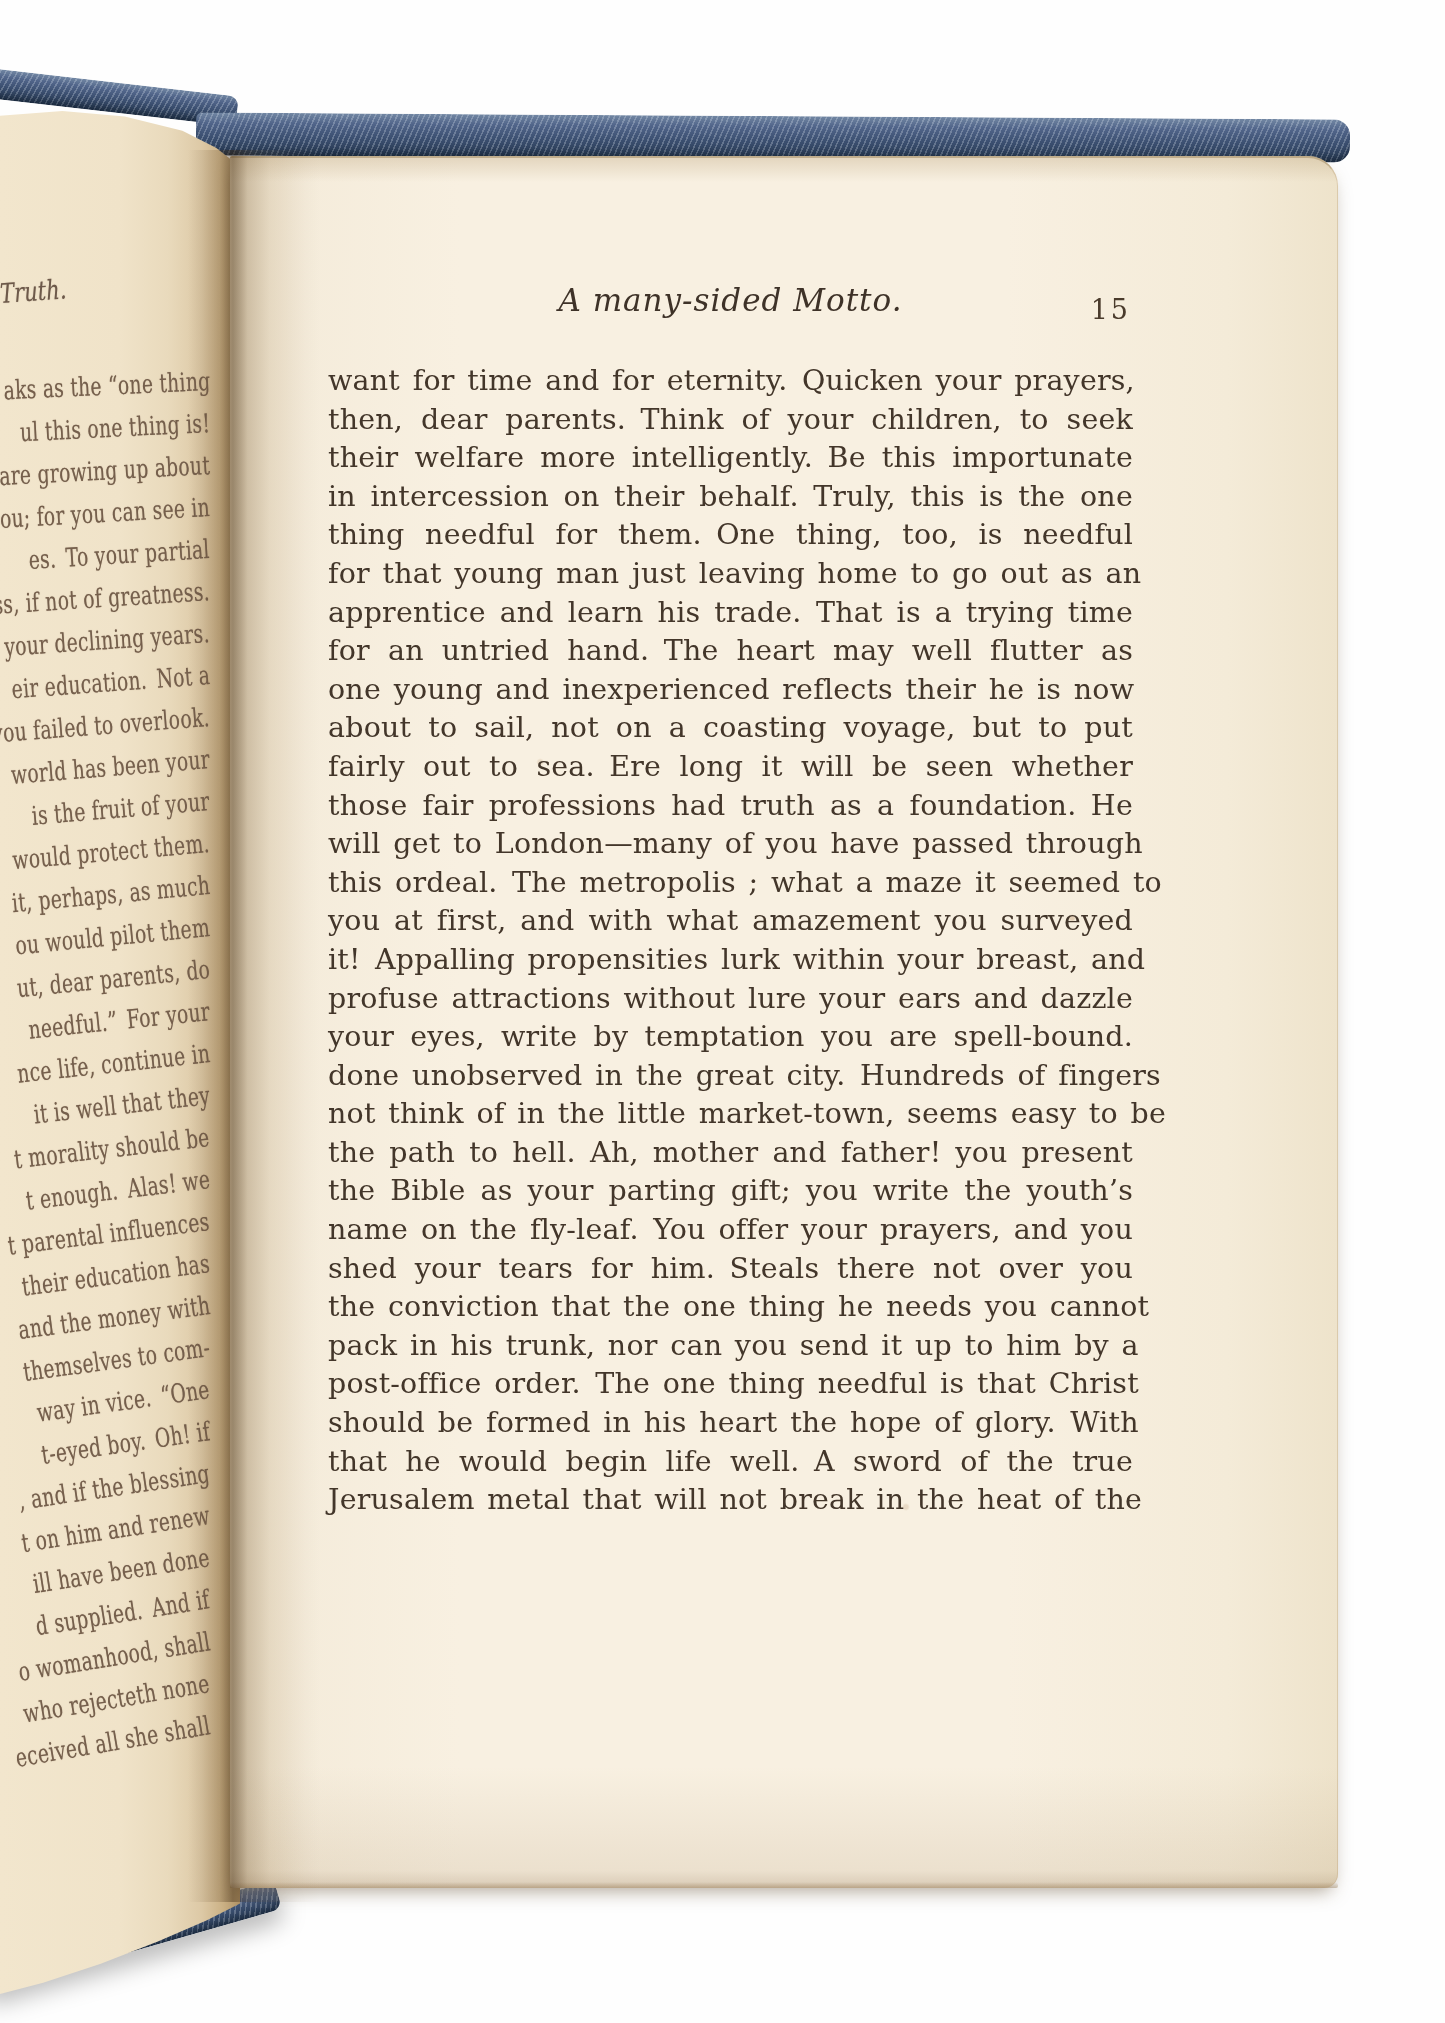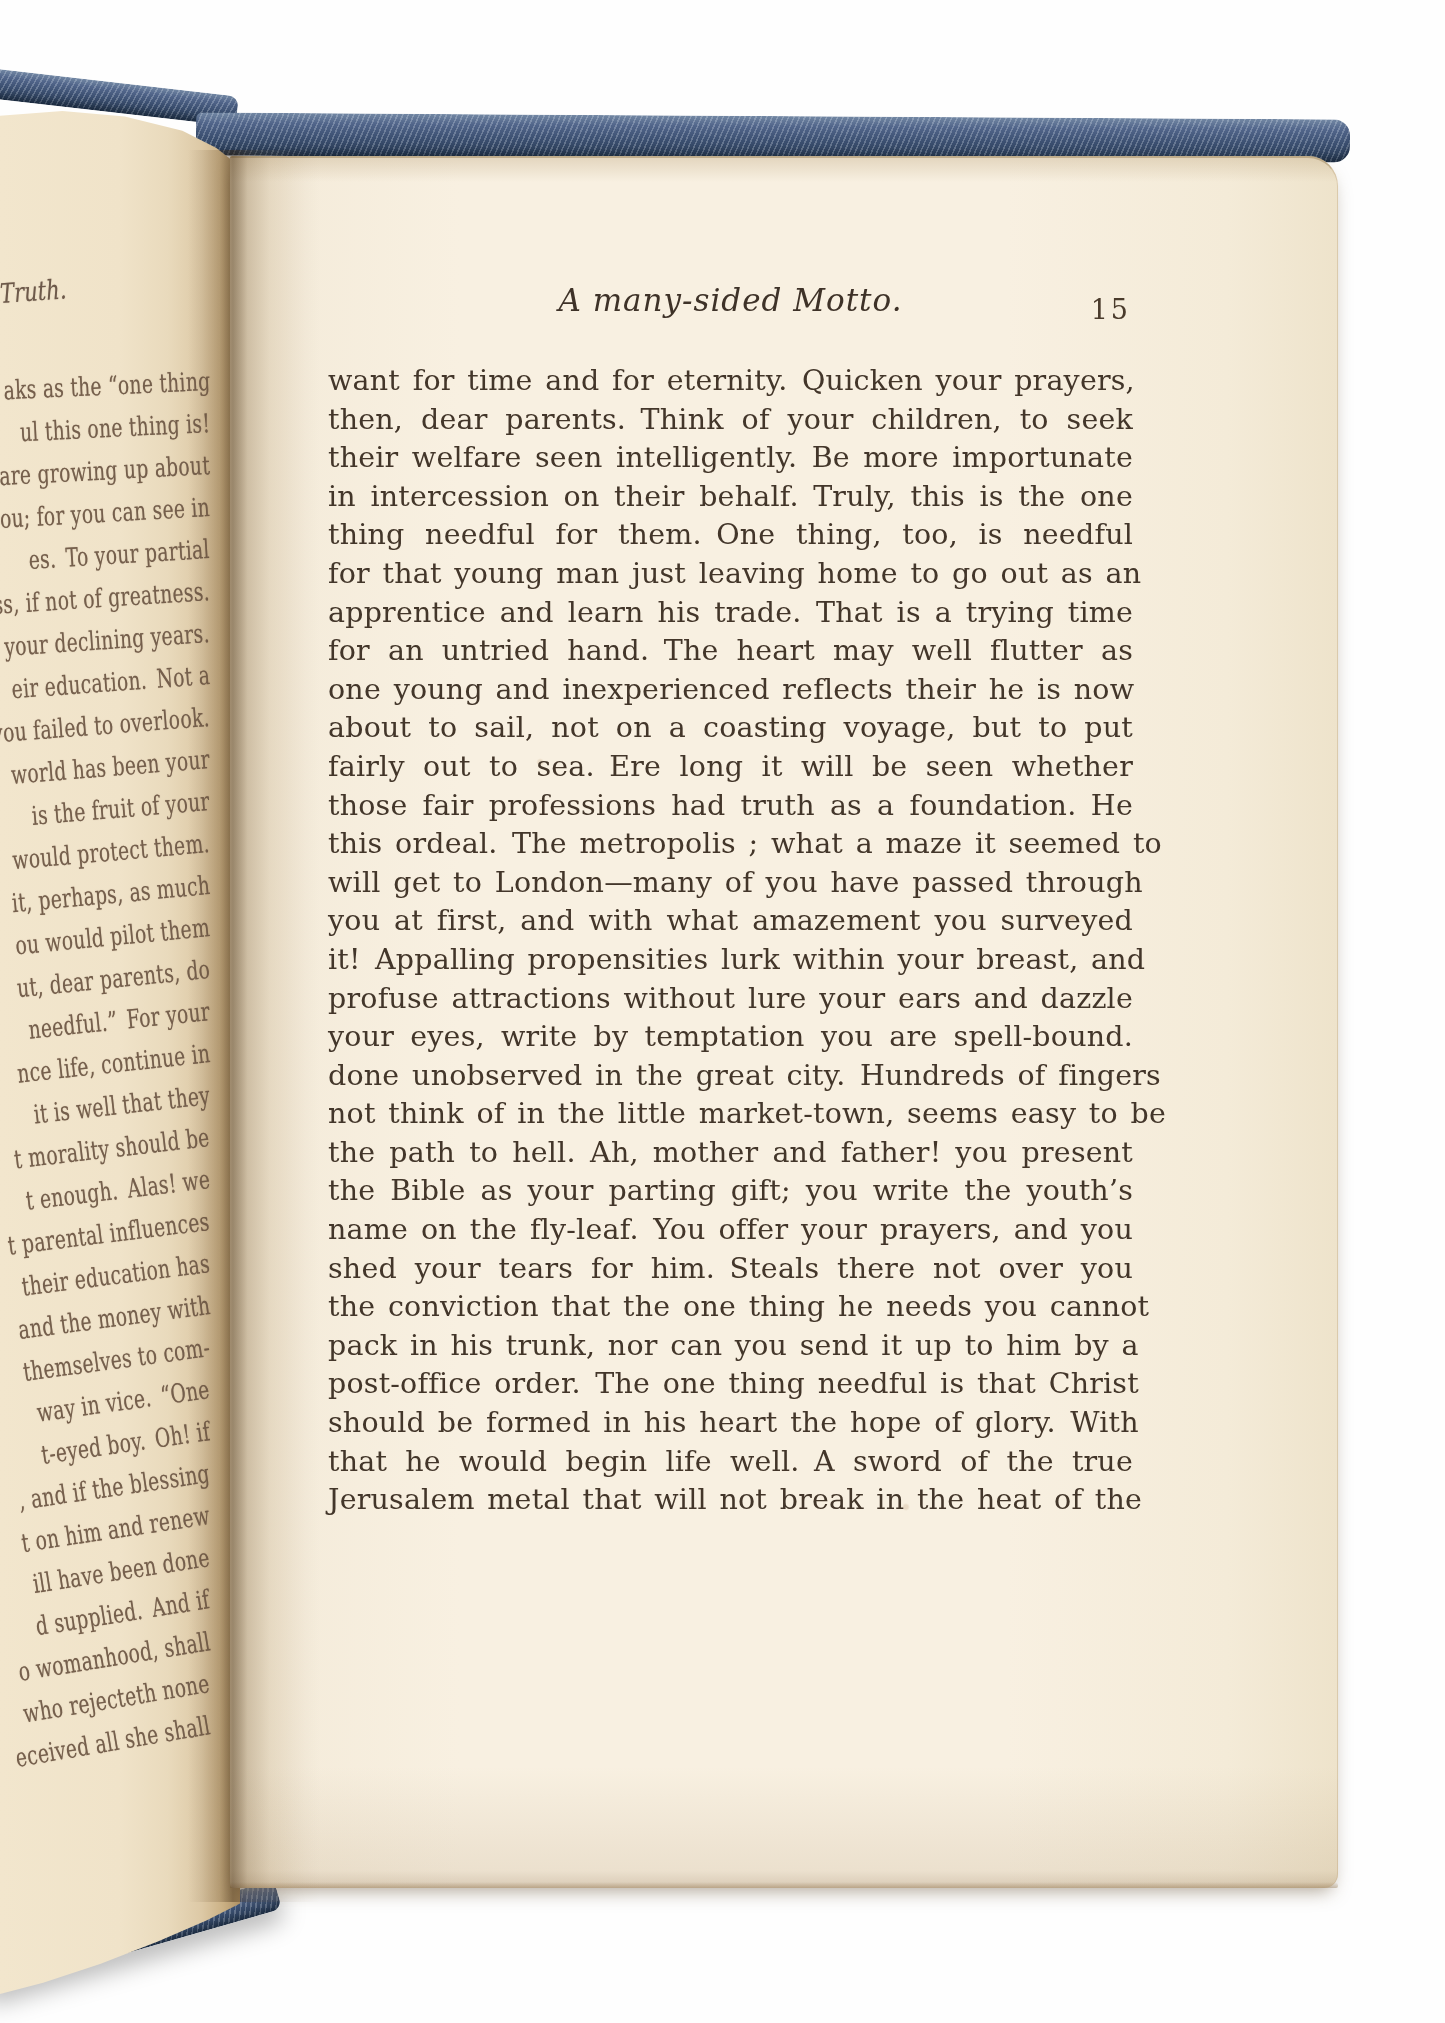--- a/index.html
+++ b/index.html
@@ -200,32 +200,32 @@
       </div>
   </div>
 
   <div class="right-page">
     <div class="rp-title">A many-sided Motto.</div>
     <div class="rp-folio">15</div>
     <div class="rp-body">
 
     <div class="text-line" style="--i: 0;">want for time and for eternity. Quicken your prayers,</div>
         <div class="text-line" style="--i: 1;">then, dear parents. Think of your children, to seek</div>
-        <div class="text-line" style="--i: 2;">their welfare seen intelligently. Be more importunate</div>
+        <div class="text-line" style="--i: 2;">their welfare more intelligently. Be this importunate</div>
         <div class="text-line" style="--i: 3;">in intercession on their behalf. Truly, this is the one</div>
         <div class="text-line" style="--i: 4;">thing needful for them. One thing, too, is needful</div>
         <div class="text-line" style="--i: 5;">for that young man just leaving home to go out as an</div>
         <div class="text-line" style="--i: 6;">apprentice and learn his trade. That is a trying time</div>
         <div class="text-line" style="--i: 7;">for an untried hand. The heart may well flutter as</div>
         <div class="text-line" style="--i: 8;">one young and inexperienced reflects their he is now</div>
         <div class="text-line" style="--i: 9;">about to sail, not on a coasting voyage, but to put</div>
         <div class="text-line" style="--i: 10;">fairly out to sea. Ere long it will be seen whether</div>
         <div class="text-line" style="--i: 11;">those fair professions had truth as a foundation. He</div>
+        <div class="text-line" style="--i: 12;">will get to London—many of you have passed through</div>
         <div class="text-line" style="--i: 13;">this ordeal. The metropolis ; what a maze it seemed to</div>
-        <div class="text-line" style="--i: 12;">will get to London—many of you have passed through</div>
         <div class="text-line" style="--i: 14;">you at first, and with what amazement you surveyed</div>
         <div class="text-line" style="--i: 15;">it! Appalling propensities lurk within your breast, and</div>
         <div class="text-line" style="--i: 16;">profuse attractions without lure your ears and dazzle</div>
         <div class="text-line" style="--i: 17;">your eyes, write by temptation you are spell-bound.</div>
         <div class="text-line" style="--i: 20;">done unobserved in the great city. Hundreds of fingers</div>
         <div class="text-line" style="--i: 19;">not think of in the little market-town, seems easy to be</div>
         <div class="text-line" style="--i: 22;">the path to hell. Ah, mother and father! you present</div>
         <div class="text-line" style="--i: 23;">the Bible as your parting gift; you write the youth’s</div>
         <div class="text-line" style="--i: 24;">name on the fly-leaf. You offer your prayers, and you</div>
         <div class="text-line" style="--i: 25;">shed your tears for him. Steals there not over you</div>

